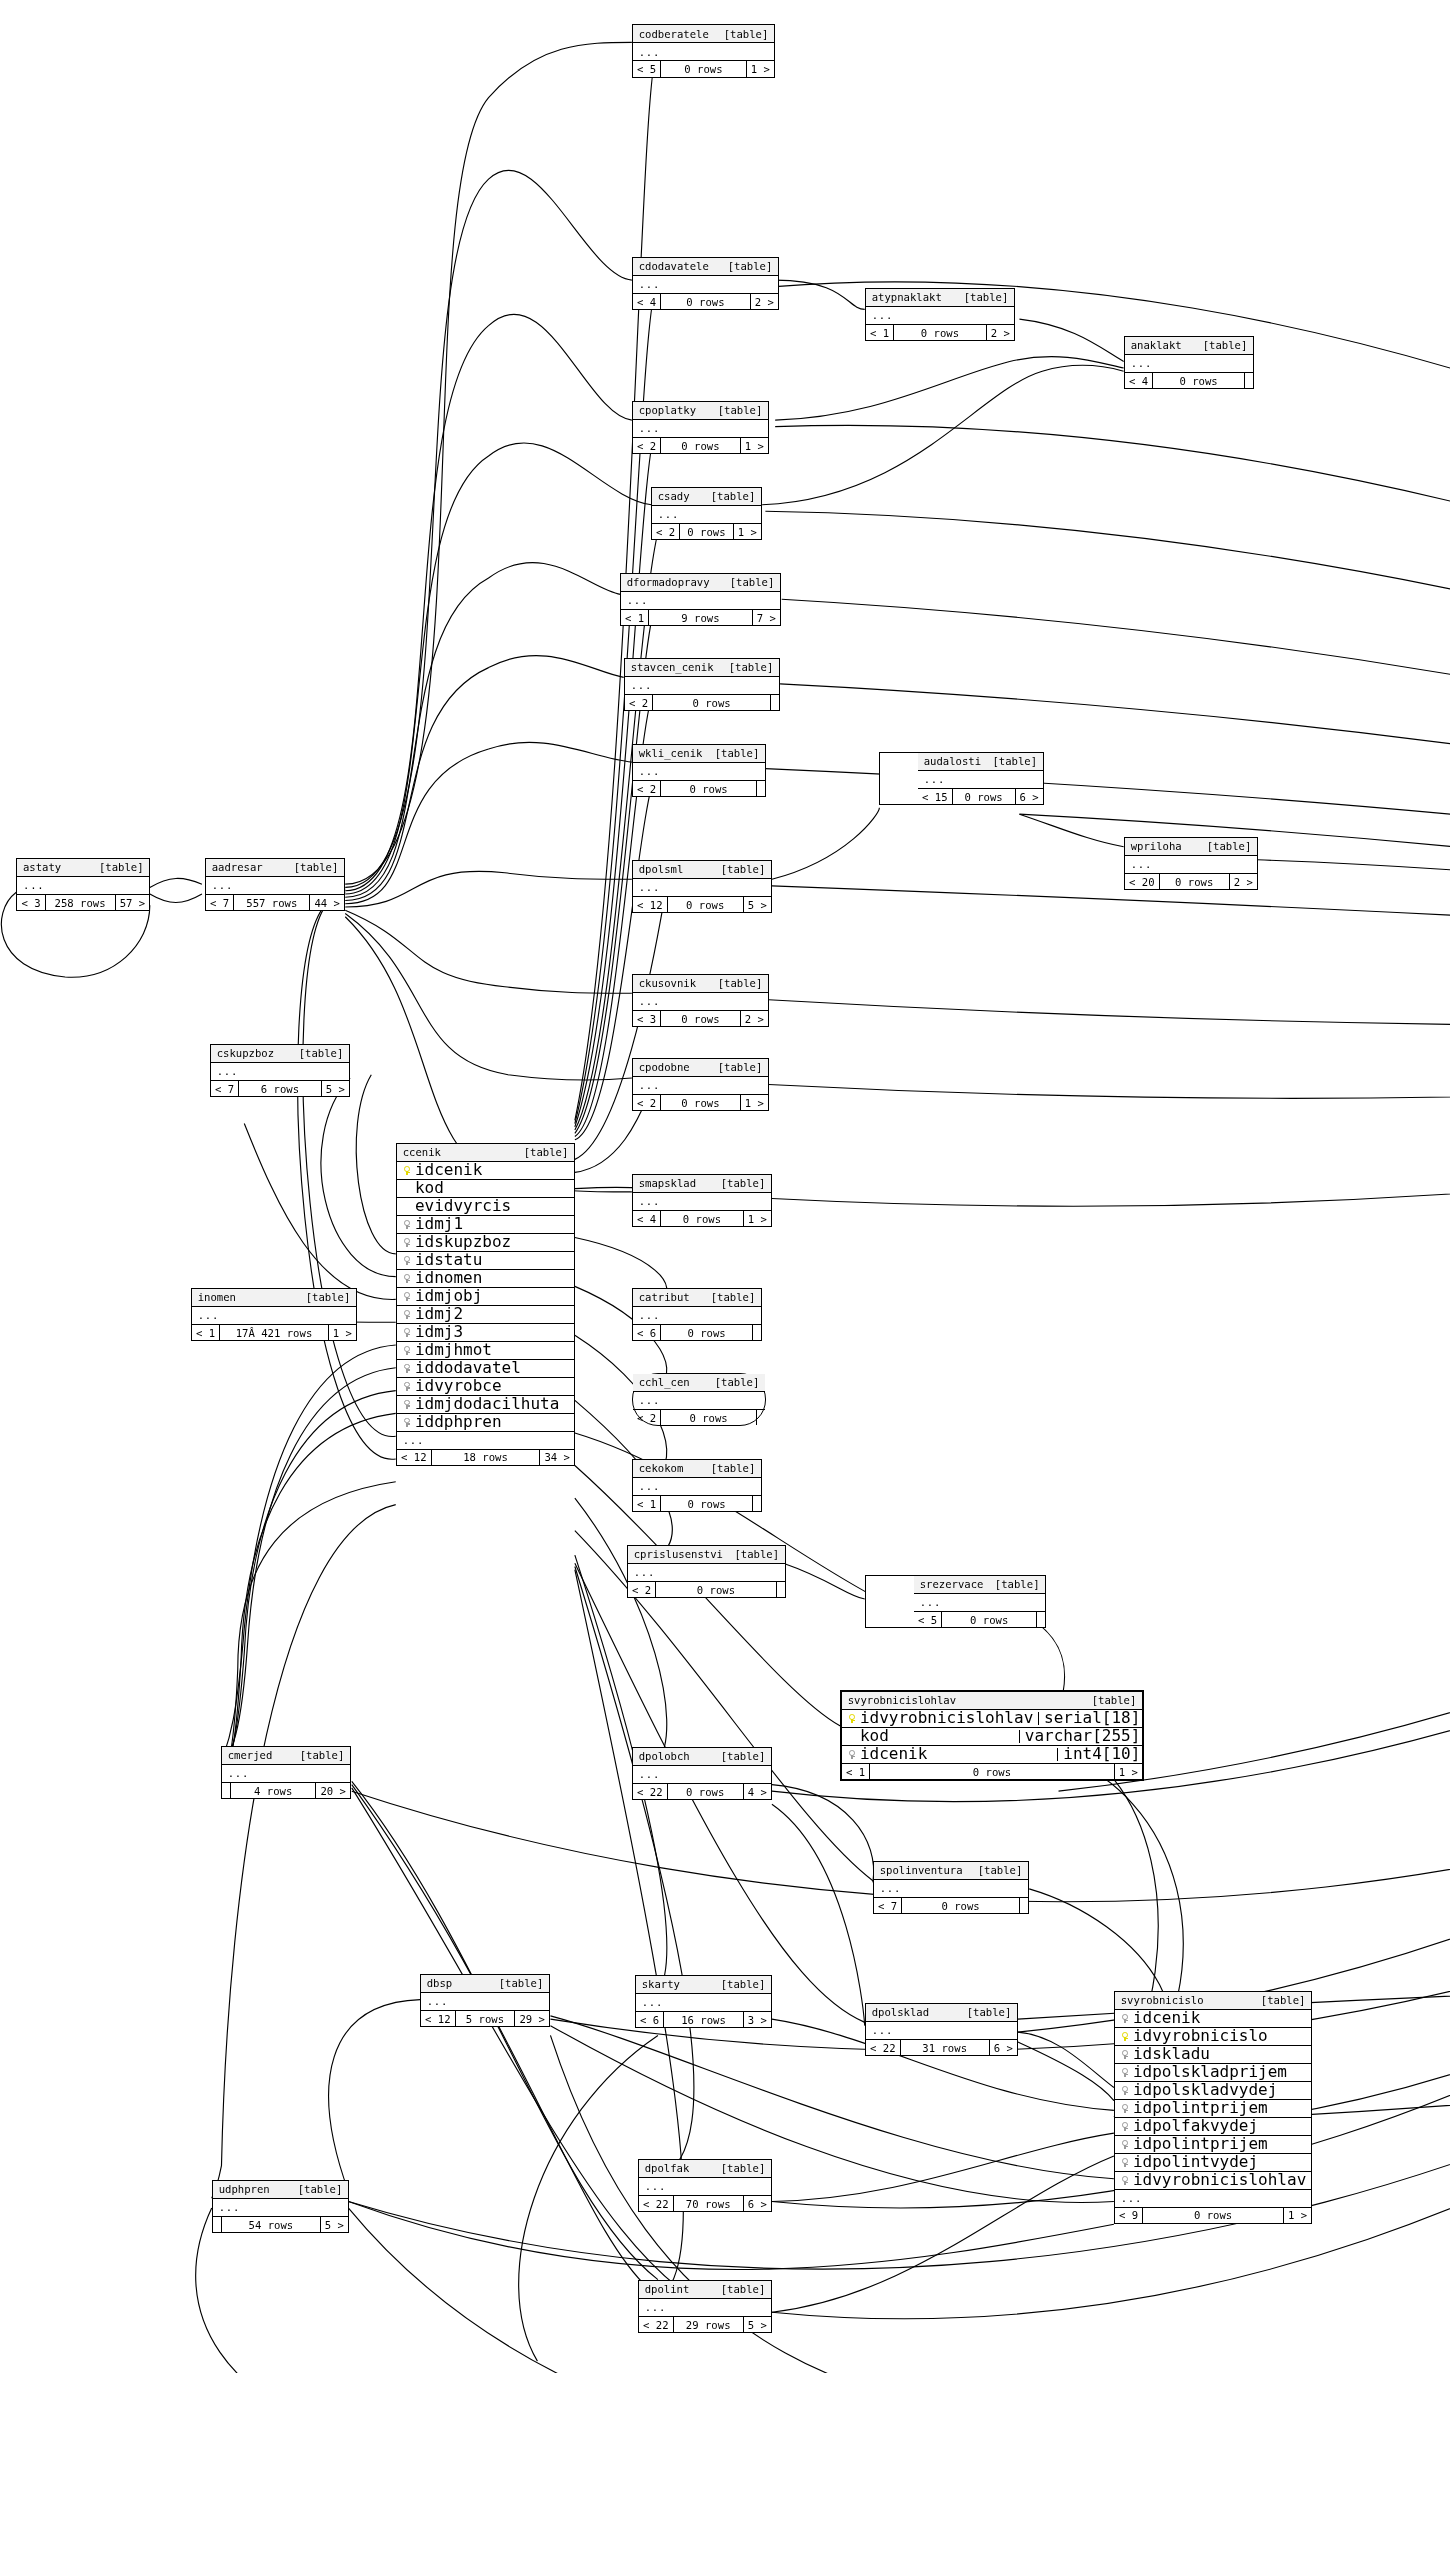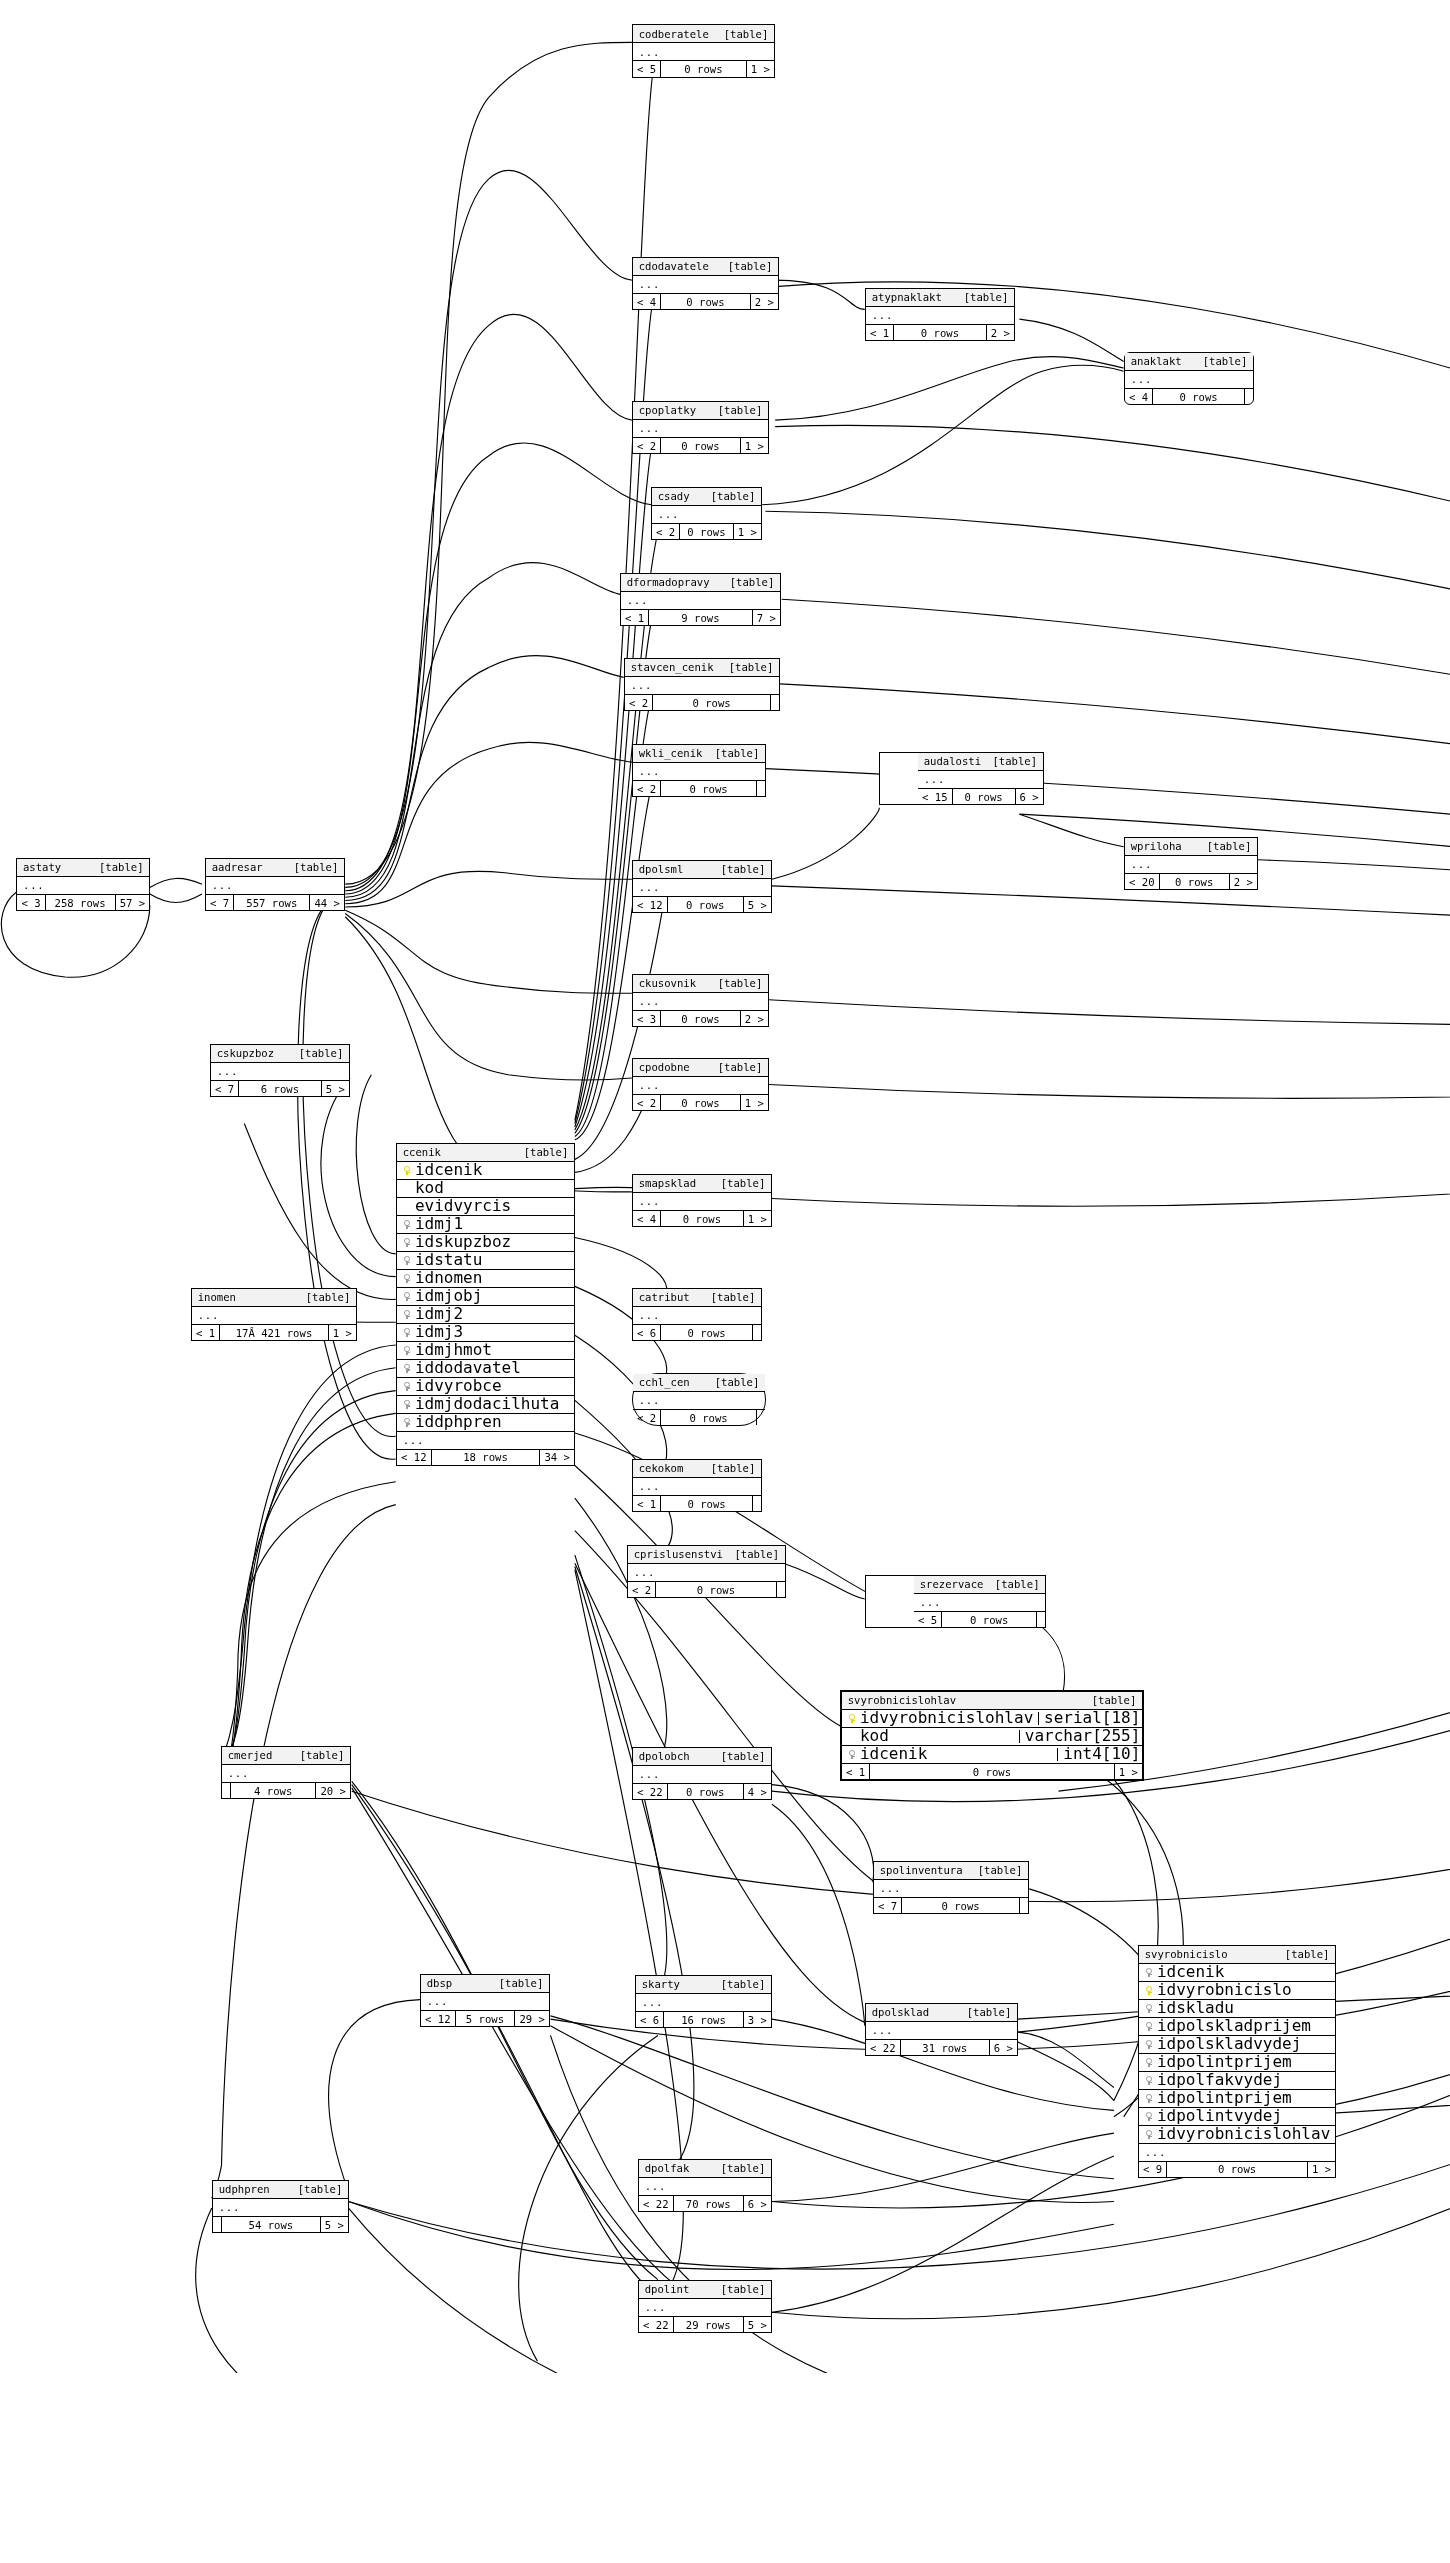--- a/index.html
+++ b/index.html
@@ -194,21 +194,21 @@
           <span class="tname">atypnaklakt</span>
           <span class="ttag">[table]</span>
         </div>
         <div class="ellipsis">...</div>
         <div class="n-foot">
           <div class="f-left">&lt; 1</div>
           <div class="f-mid">0 rows</div>
           <div class="f-right">2 &gt;</div>
         </div>
       </div>
-      <div class="node" style="left: 1124px; top: 352px; min-width: 130px; border-radius: 6px;">
+      <div class="node" style="left: 1124px; top: 336px; min-width: 130px;">
         <div class="n-title">
           <span class="tname">anaklakt</span>
           <span class="ttag">[table]</span>
         </div>
         <div class="ellipsis">...</div>
         <div class="n-foot">
           <div class="f-left">&lt; 4</div>
           <div class="f-mid ">0 rows</div>
           <div class="f-right"></div>
         </div>
@@ -710,21 +710,21 @@
           <span class="tname">dpolsklad</span>
           <span class="ttag">[table]</span>
         </div>
         <div class="ellipsis">...</div>
         <div class="n-foot">
           <div class="f-left">&lt; 22</div>
           <div class="f-mid">31 rows</div>
           <div class="f-right">6 &gt;</div>
         </div>
       </div>
-      <div class="node" style="left: 1114px; top: 1945px; min-width: 156px; margin-left: 24px;">
+      <div class="node" style="left: 1114px; top: 1991px; min-width: 156px;">
         <div class="n-title">
           <span class="tname">svyrobnicislo</span>
           <span class="ttag">[table]</span>
         </div>
         <div class="n-cols">
           <div class="col">
             <span class="kslot">
               <span class="key fk">
                 <i class="head"></i>
                 <i class="stem"></i>

